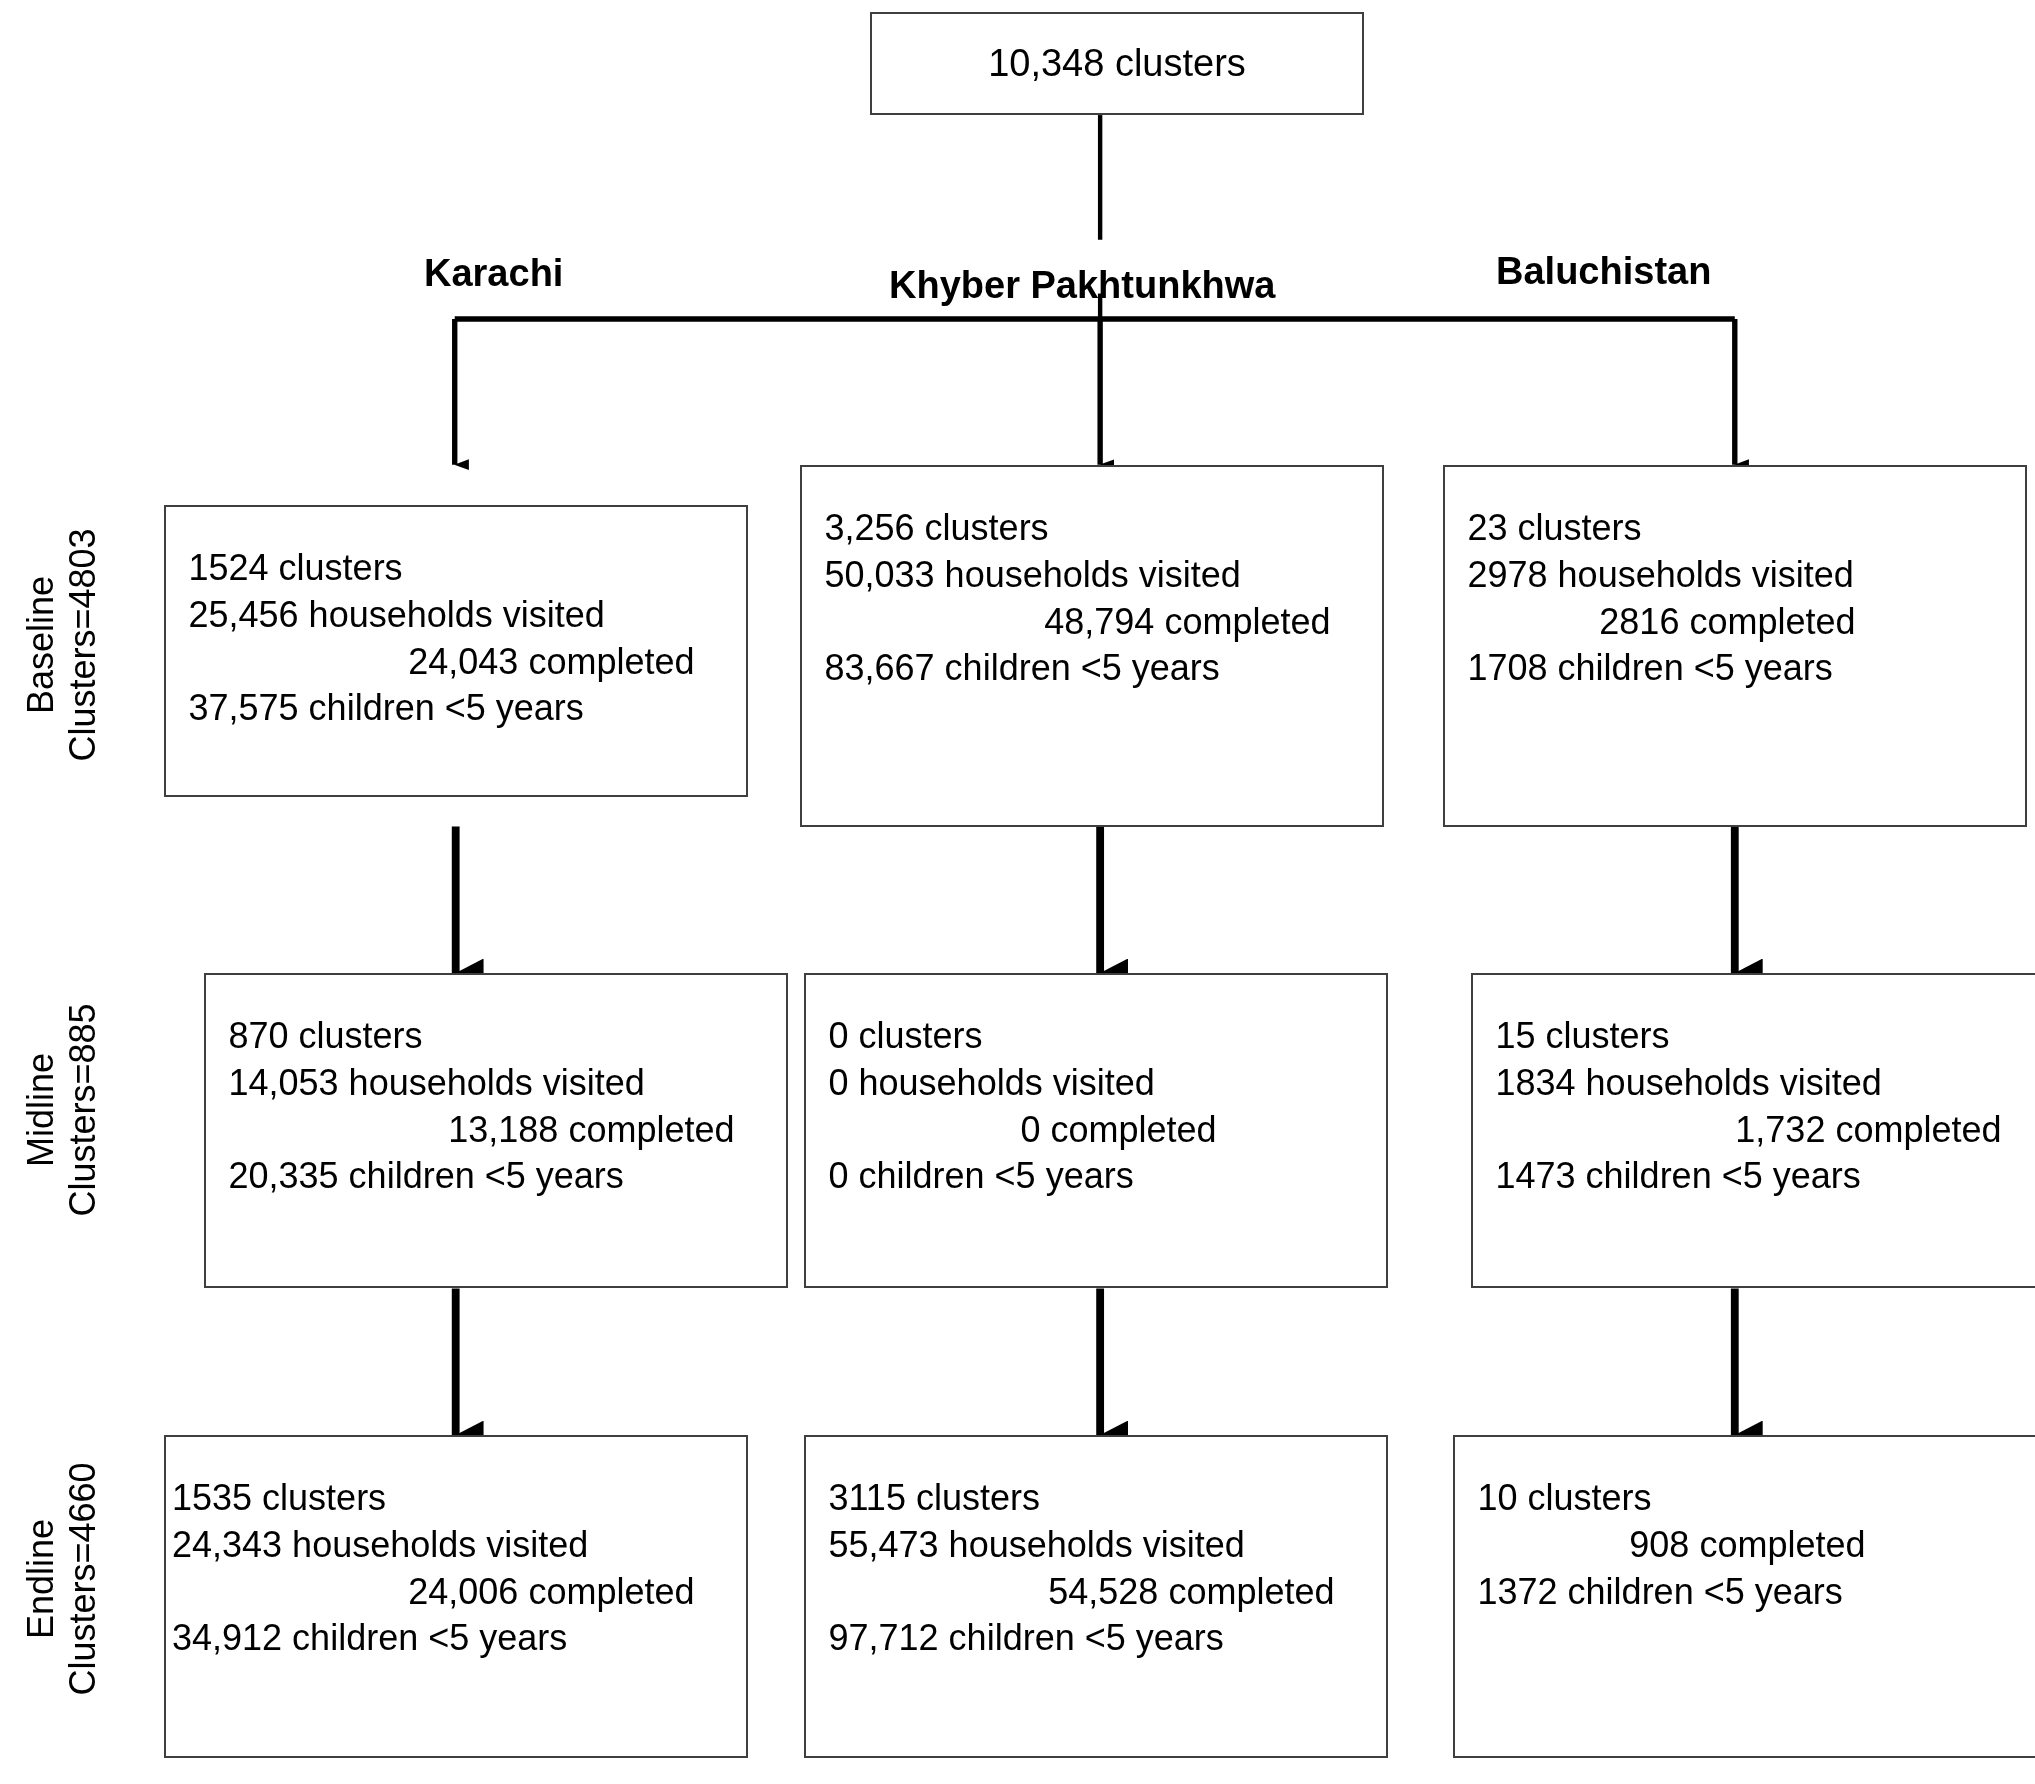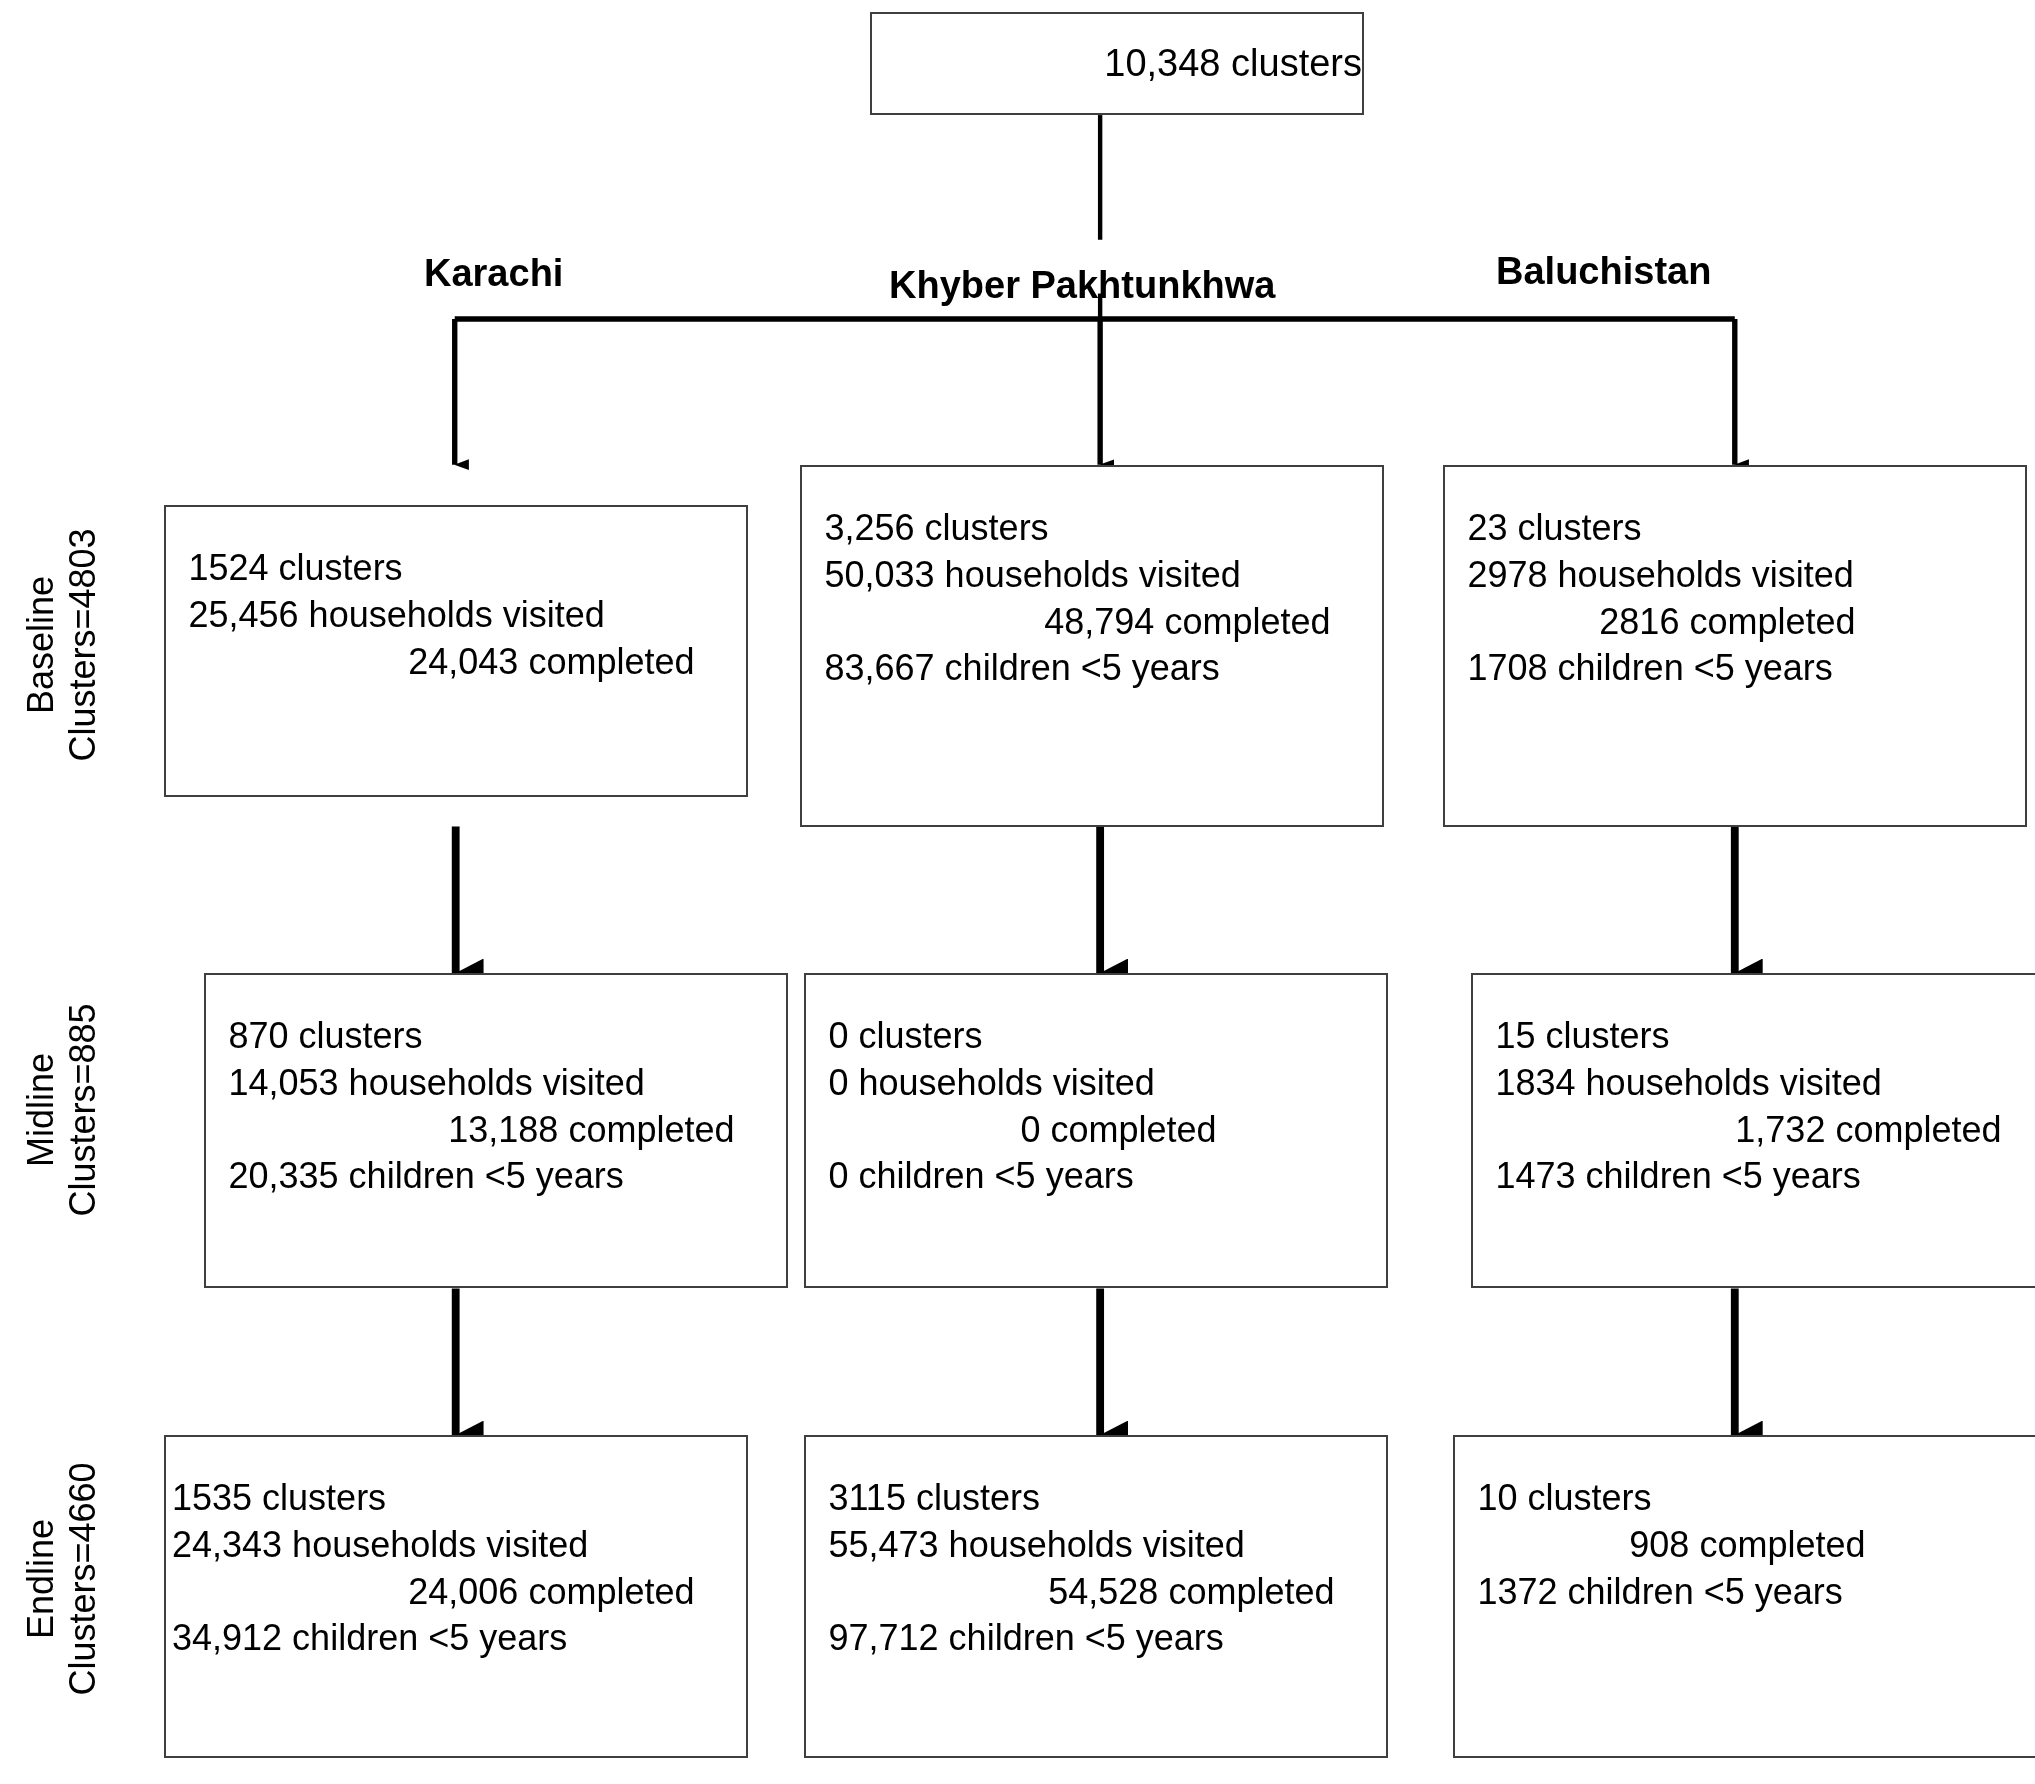--- a/index.html
+++ b/index.html
@@ -30,21 +30,21 @@
   
   .node {
     position: absolute;
     box-sizing: border-box;
     background: #ffffff;
     border: 2.4px solid #3f3f3f;
   }
   .node.top-node {
     display: flex;
     align-items: center;
-    justify-content: flex-end;
+    justify-content: center;
   }
   .node-title {
     font-size: 38px;
     line-height: 1.1;
     white-space: nowrap;
   }
 
   
   .stage-box {
     padding: 38px 22.5px 0 22.5px;
@@ -136,20 +136,21 @@
   </div>
   <div class="row-label" style="left:19.6px; top:1760px;">
     <span class="l1">Endline</span>
     <span class="l2">Clusters=4660</span>
   </div>
 
   <div class="node stage-box" style="left:164px; top:465px; width:584px; height:292px;margin-top:40px;">
     <div class="stage-line">1524 clusters</div>
     <div class="stage-line">25,456 households visited</div>
     <div class="stage-line indent">24,043 completed</div>
+    <div class="stage-line">37,575 children &lt;5 years</div>
   </div>
 
   <div class="node stage-box" style="left:800px; top:465px; width:584px; height:362px;">
     <div class="stage-line">3,256 clusters</div>
     <div class="stage-line">50,033 households visited</div>
     <div class="stage-line indent">48,794 completed</div>
     <div class="stage-line indent narrow">83,667 children &lt;5 years</div>
   </div>
 
   <div class="node stage-box" style="left:1443px; top:465px; width:584px; height:362px;">

